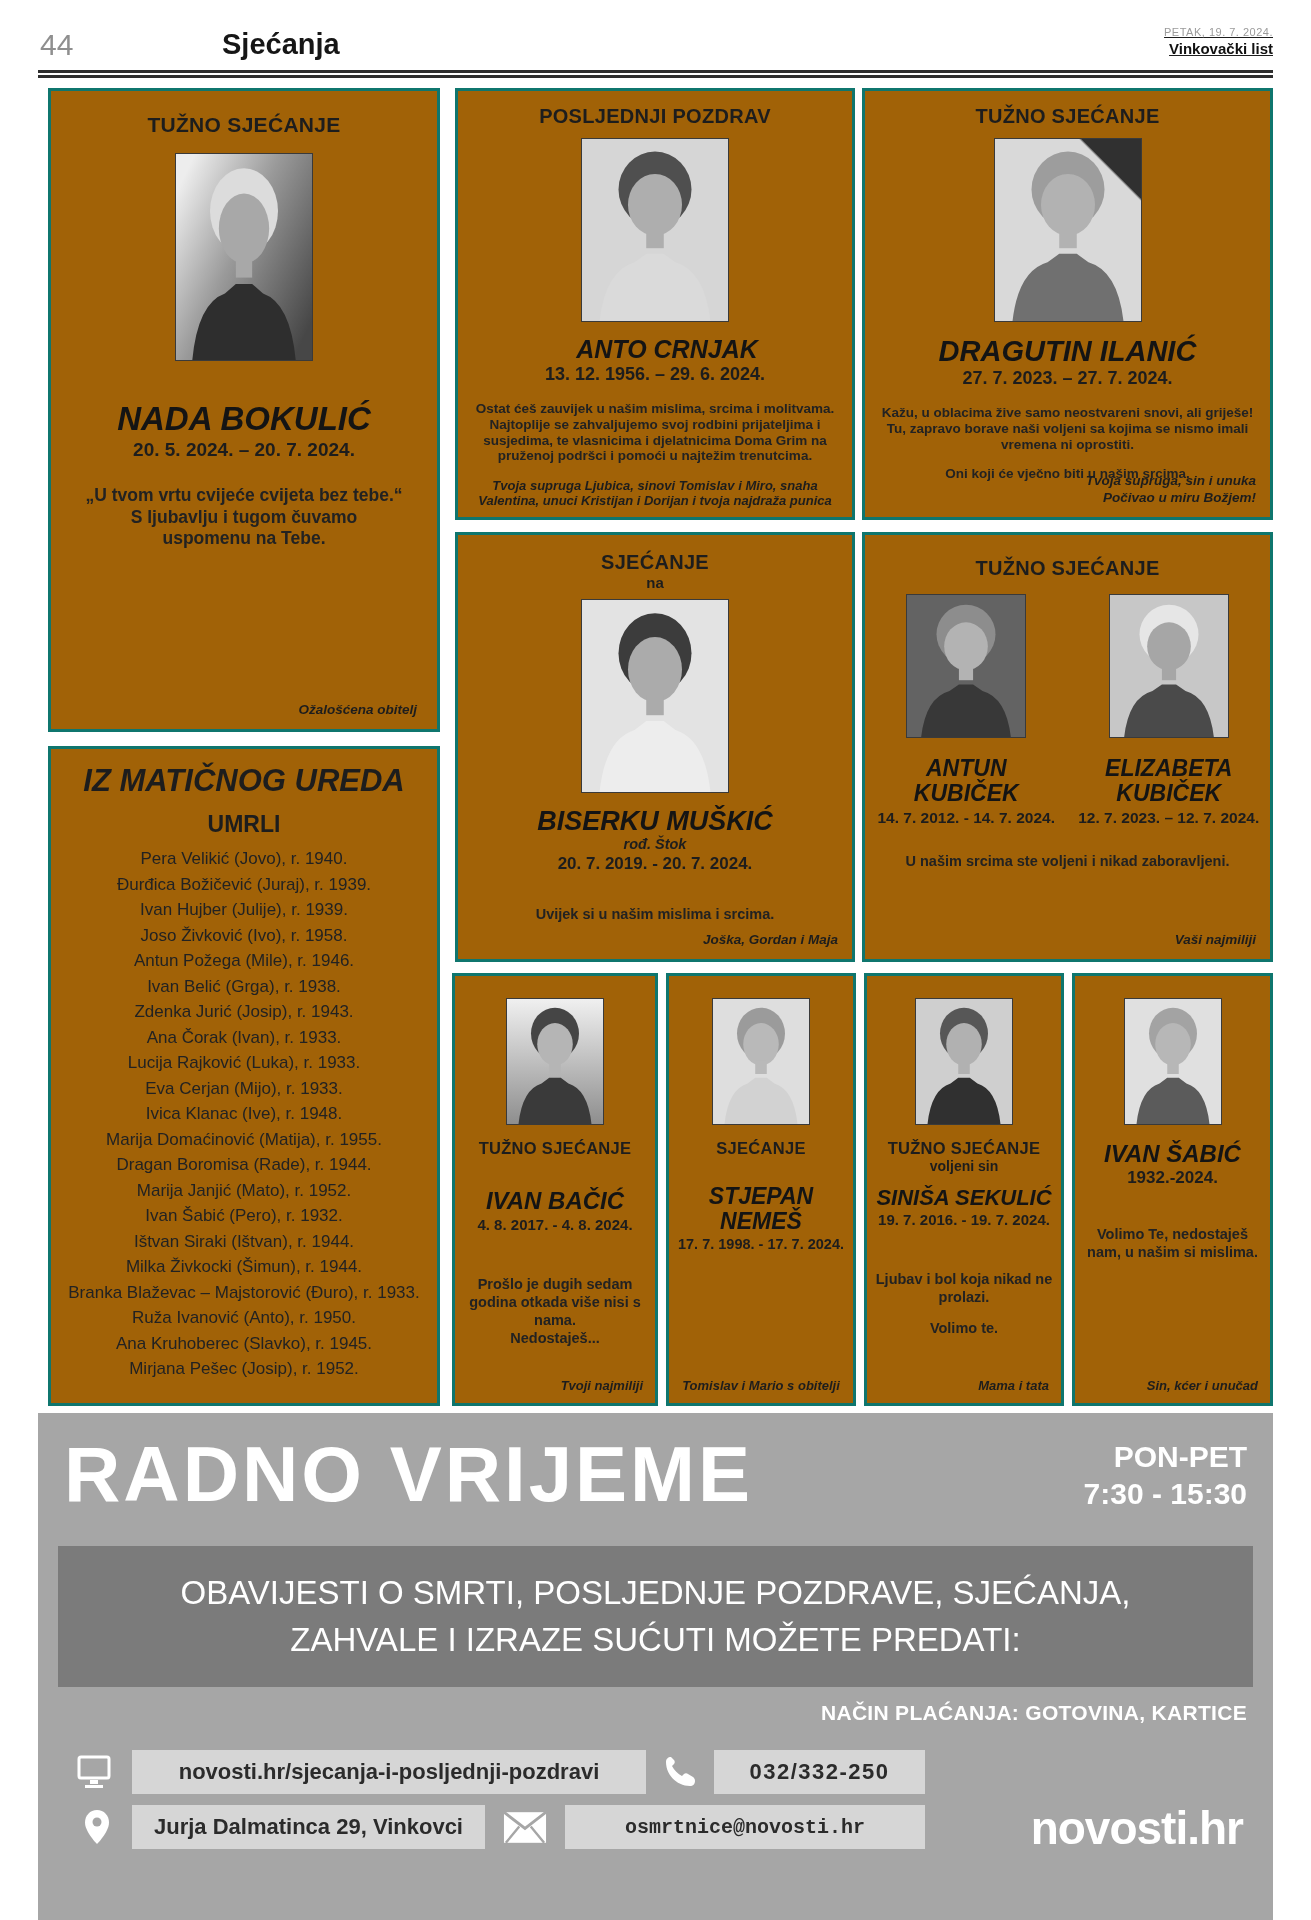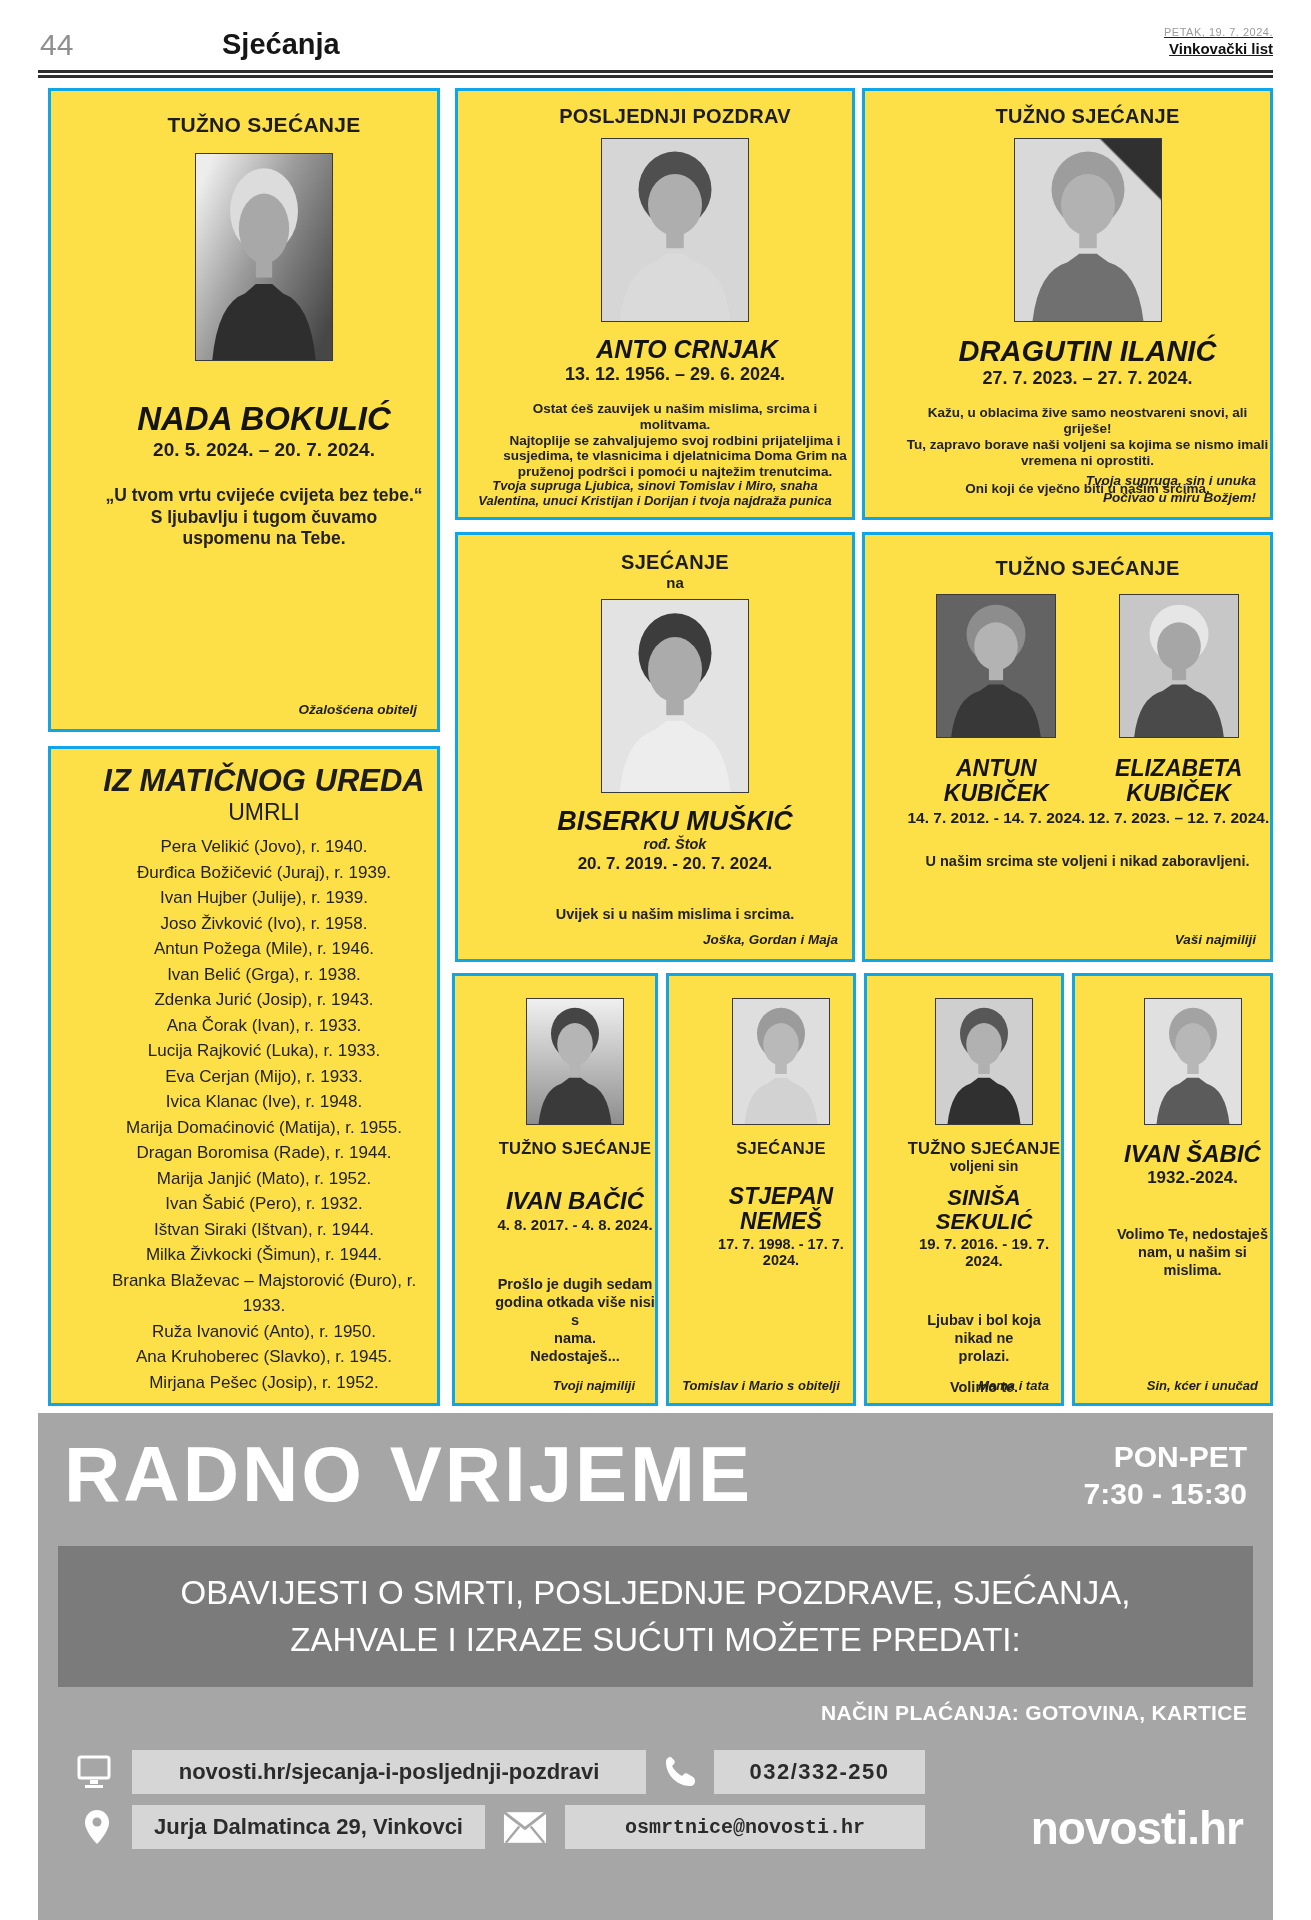--- a/index.html
+++ b/index.html
@@ -8,21 +8,21 @@
   
   .masthead{position:absolute;left:38px;right:38px;top:24px;height:44px;}
   .pageno{position:absolute;left:2px;top:4px;font-size:30px;color:#8f8f8f;}
   .section-title{position:absolute;left:168px;top:4px;font-size:29px;font-weight:600;color:#161616;margin-left:16px;}
   .mast-right{position:absolute;right:0;top:2px;text-align:right;text-decoration:underline;}
   .mast-date{font-size:11px;color:#9b9b9b;letter-spacing:.5px;}
   .mast-pub{font-size:15px;font-weight:700;color:#111;margin-top:2px;}
   .rules{position:absolute;left:38px;right:38px;top:70px;height:2px;
          border-top:3px solid #2e2e2e;border-bottom:3px solid #2e2e2e;}
   
-  .box{position:absolute;border:3px solid #0ea5e9;background:#fde047;box-sizing:border-box;text-align:center;padding-left:40px;}
+  .box{position:absolute;border:3px solid #0f766e;background:#a16207;box-sizing:border-box;text-align:center;}
   .bhead{font-weight:700;font-size:20px;color:#1d1d1d;letter-spacing:.3px;}
   .bhead2{font-weight:700;font-size:15px;color:#1d1d1d;}
   .name{font-style:italic;font-weight:700;color:#141414;white-space:pre-line;line-height:1.08;}
   .dates{font-weight:700;color:#1d1d1d;}
   .maiden{font-style:italic;font-weight:700;font-size:14.5px;}
   .body-text{font-weight:700;color:#222;white-space:pre-line;}
   .attr{position:absolute;font-style:italic;font-weight:700;font-size:13.5px;color:#1d1d1d;white-space:pre-line;}
   
   .photo{border:1px solid #3a3a3a;margin:0 auto;overflow:hidden;}
   .photo svg{width:100%;height:100%;display:block;}
@@ -42,21 +42,21 @@
   .b-anto{left:455px;top:88px;width:400px;height:432px;}
   .b-biserka{left:455px;top:532px;width:400px;height:430px;}
   .b-dragutin{left:862px;top:88px;width:411px;height:432px;}
   .b-kubicek{left:862px;top:532px;width:411px;height:430px;}
   .b-bacic{left:452px;top:973px;width:206px;height:433px;}
   .b-nemes{left:666px;top:973px;width:190px;height:433px;}
   .b-sekulic{left:864px;top:973px;width:200px;height:433px;}
   .b-sabic{left:1072px;top:973px;width:201px;height:433px;}
   
   .reg-title{font-style:italic;font-weight:700;font-size:31px;margin-top:14px;}
-  .reg-sub{font-weight:400;font-size:23px;}
+  .reg-sub{font-weight:700;font-size:23px;margin-top:12px;}
   .reg-list{list-style:none;margin:8px 0 0;padding:0;}
   .reg-list li{font-size:17px;line-height:25.5px;color:#222;}
   
   .kub-row{display:flex;margin-top:14px;}
   .kub-col{width:50%;}
   .kub-names{display:flex;margin-top:18px;}
   
   .footer{position:absolute;left:38px;top:1413px;width:1235px;height:507px;background:#a6a6a6;overflow:hidden;}
   .radno{position:absolute;left:26px;top:16px;font-size:78px;font-weight:700;color:#fff;letter-spacing:3px;}
   .hours{position:absolute;right:26px;top:26px;text-align:right;color:#fff;font-weight:700;font-size:30px;line-height:1.22;white-space:pre-line;}
@@ -236,21 +236,21 @@
         <path d="M12 130 Q16 94 36 88 L44 82 H56 L64 88 Q84 94 88 130 Z" style="fill:var(--bodyc)"></path>
       </svg>
   </div>
   <div class="bhead" style="margin-top:14px;font-size:16.5px;">TUŽNO SJEĆANJE</div>
   <div class="name" style="margin-top:30px;font-size:24px;">IVAN BAČIĆ</div>
   <div class="dates" style="font-size:15px;margin-top:2px;">4. 8. 2017. - 4. 8. 2024.</div>
   <div class="body-text" style="margin-top:42px;font-size:14.5px;line-height:1.25;">Prošlo je dugih sedam
 godina otkada više nisi s
 nama.
 Nedostaješ...</div>
-  <div class="attr" style="right:20px;bottom:10px;font-size:13px;">Tvoji najmiliji</div>
+  <div class="attr" style="right:12px;bottom:10px;font-size:13px;">Tvoji najmiliji</div>
 </div>
 
 <div class="box b-nemes">
   <div class="photo ph-nemes" style="width:96px;height:125px;margin-top:22px;">
     <svg viewBox="0 0 100 130" preserveAspectRatio="none">
         <ellipse cx="50" cy="36" rx="25" ry="27" style="fill:var(--hair)"></ellipse>
         <ellipse cx="50" cy="47" rx="18.5" ry="22" style="fill:var(--face)"></ellipse>
         <rect x="44" y="64" width="12" height="14" style="fill:var(--face)"></rect>
         <path d="M12 130 Q16 94 36 88 L44 82 H56 L64 88 Q84 94 88 130 Z" style="fill:var(--bodyc)"></path>
       </svg>

